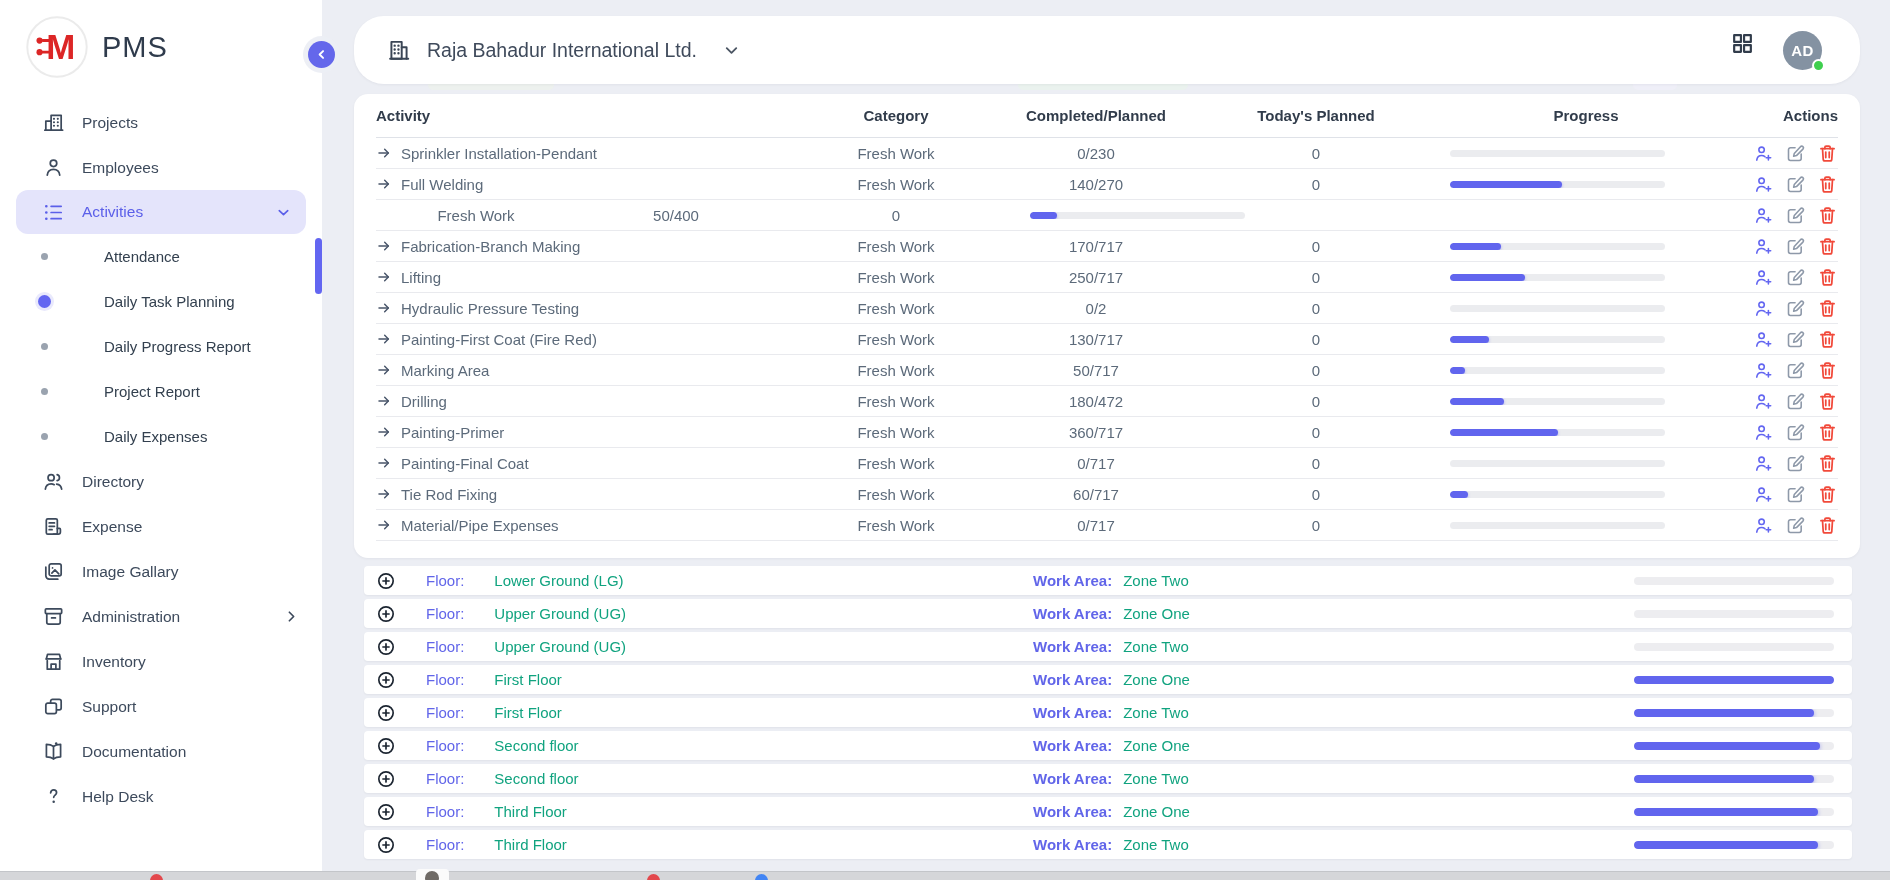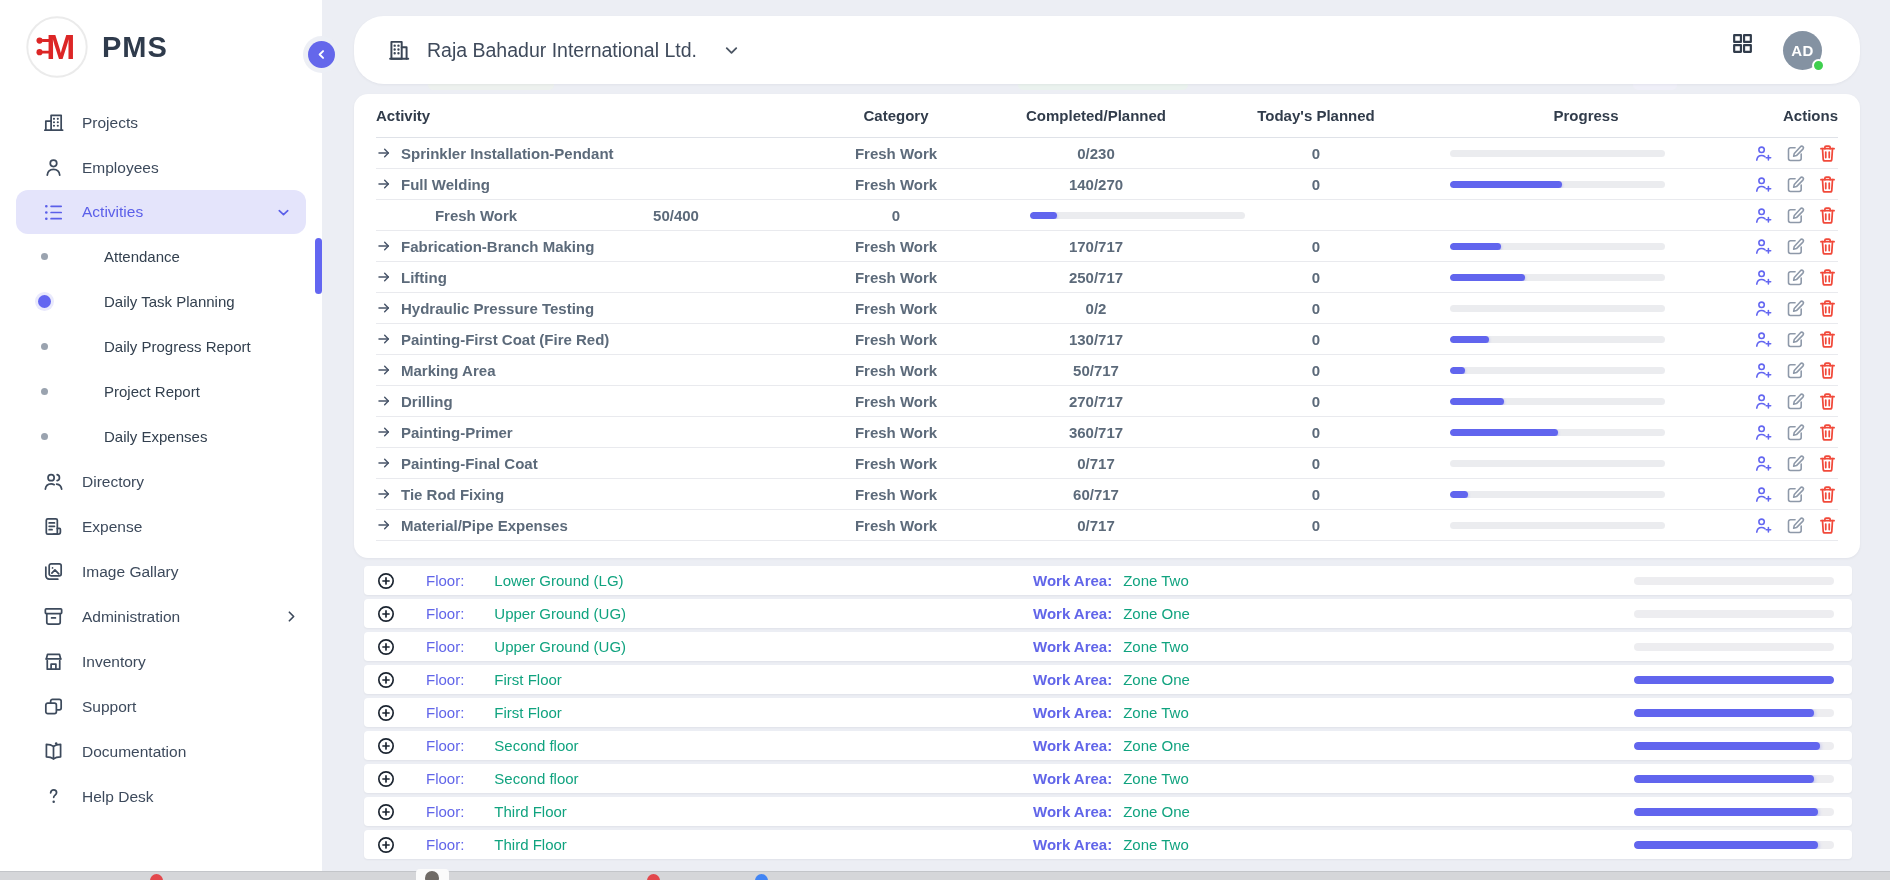--- a/index.html
+++ b/index.html
@@ -13,21 +13,21 @@
   svg { display:block; }
   .ic { stroke:currentColor; fill:none; stroke-width:1.8; stroke-linecap:round; stroke-linejoin:round; }
 
   
   .sidebar {
     position:absolute; left:0; top:0; width:322px; height:880px;
     background:#ffffff; z-index:5;
   }
   .logo-row { display:flex; align-items:center; gap:14px; padding:16px 0 0 26px; }
   .logo-circle { width:62px; height:62px; }
-  .app-title { font-size:29px; font-weight:700; color:#2f3b4c; letter-spacing:1px; }
+  .app-title { font-size:29px; font-weight:400; color:#2f3b4c; letter-spacing:1px; }
   .nav { margin-top:22px; }
   .nav-item {
     height:45px; display:flex; align-items:center;
     padding:0 22px 0 42px; cursor:pointer;
     font-size:15.5px; font-weight:500; color:#3d4a5c;
   }
   .nav-item .nicon { width:23px; height:23px; color:#3d4a5c; flex:0 0 auto; }
   .nav-item .nlabel { margin-left:17px; }
   .nav-item .tail { margin-left:auto; width:17px; height:17px; color:#3d4a5c; }
   .nav-item.active {
@@ -94,21 +94,21 @@
   }
   .trow { display:flex; align-items:center; height:31px; border-bottom:1px solid #e9eaee; }
   .thead-row { height:44px; border-bottom:1px solid #dfe2e8; }
   .th { font-size:15px; font-weight:600; color:#313c4b; }
   .col-activity { width:420px; display:flex; align-items:center; gap:9px; }
   .col-category { width:200px; text-align:center; }
   .col-cp       { width:200px; text-align:center; }
   .col-tp       { width:240px; text-align:center; }
   .col-progress { width:300px; display:flex; align-items:center; }
   .col-actions  { flex:1; display:flex; justify-content:flex-end; align-items:center; gap:11px; }
-  .cell { font-size:15px; color:#5c6a7a;font-weight:bold; }
+  .cell { font-size:15px; color:#5c6a7a; }
   .act-name { color:#5c6a7a; }
   .arrow-ic { width:16px; height:16px; color:#49566a; flex:0 0 auto; }
   .pbar-track { width:215px; height:7px; border-radius:4px; background:#ebecef; margin-left:14px; overflow:hidden; }
   .pbar-fill  { height:7px; border-radius:4px; background:#6165ee; box-shadow:0 1px 3px rgba(97,101,238,.45); }
   .abtn { width:21px; height:21px; cursor:pointer; }
   .abtn svg { width:21px; height:21px; }
   .assign { color:#6366f1; }
   .edit   { color:#8e99a9; }
   .del    { color:#f1493a; }
   .del svg { stroke-width:2; }
@@ -652,21 +652,21 @@
 
   <div class="trow">
     <div class="cell col-activity">
       <svg class="arrow-ic ic" viewBox="0 0 24 24">
             <path d="M4.5 12h14" stroke-width="2.2"></path>
             <path d="M13 6.5 18.5 12 13 17.5" stroke-width="2.2"></path>
           </svg>
       <span class="act-name">Drilling</span>
     </div>
     <div class="cell col-category">Fresh Work</div>
-    <div class="cell col-cp">270/717</div>
+    <div class="cell col-cp">180/472</div>
     <div class="cell col-tp">0</div>
     <div class="col-progress">
       <div class="pbar-track">
         <div class="pbar-fill" style="width: 25.1%;"></div>
       </div>
     </div>
     <div class="col-actions">
       <span class="abtn assign">
         <svg class="ic" viewBox="0 0 24 24">
               <circle cx="9.8" cy="7.8" r="3.1"></circle>

